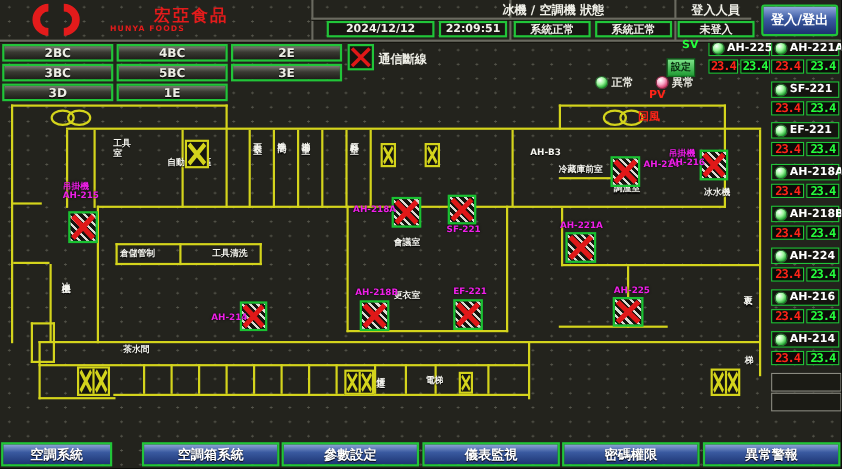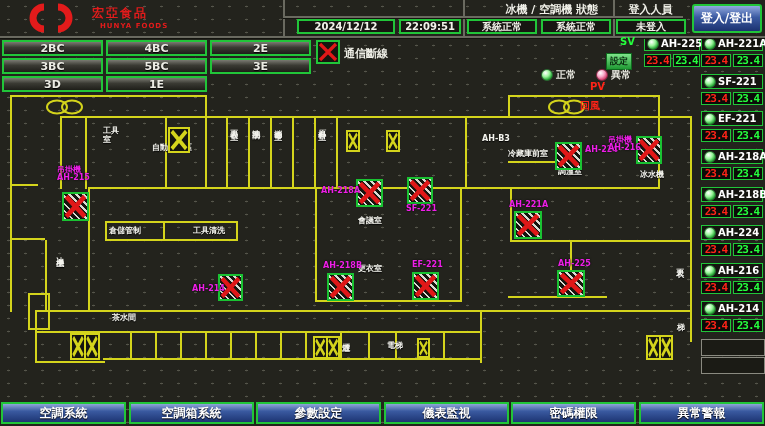--- a/index.html
+++ b/index.html
@@ -13,21 +13,21 @@
   
   .hbar{position:absolute;background:#6a6a60;box-shadow:0 1px 0 #14140f;z-index:6;}
   .hlabel{position:absolute;color:#f0f0e8;font-size:11px;font-weight:bold;text-align:center;z-index:7;white-space:nowrap;}
   .gb{position:absolute;border:2px solid #21c539;background:#171712;color:#f2f2ea;
       font-weight:bold;font-size:10px;display:flex;align-items:center;justify-content:center;
       box-sizing:border-box;z-index:7;white-space:nowrap;}
   .bluebtn{position:absolute;border:2px solid #21c539;border-radius:3px;
       background:linear-gradient(#93aadf 0%,#3b5aa2 45%,#1c3270 100%);
       color:#fff;font-size:12px;font-weight:bold;display:flex;align-items:center;justify-content:center;
       box-sizing:border-box;z-index:7;cursor:pointer;}
-  .logo-cn{position:absolute;color:#e31b1b;font-size:12px;font-weight:bold;letter-spacing:2px;z-index:7;}
+  .logo-cn{position:absolute;color:#e31b1b;font-size:15px;font-weight:bold;letter-spacing:2px;z-index:7;margin-left:48px;}
   .logo-en{position:absolute;color:#e31b1b;font-size:7px;font-weight:bold;letter-spacing:1px;z-index:7;}
   
   .btn3d{position:absolute;background:linear-gradient(#7a7a72 0%,#3a3a33 45%,#1e1e19 100%);
       border:2px solid #21c539;color:#ececе4;color:#ececE4;font-size:11px;font-weight:bold;
       display:flex;align-items:center;justify-content:center;box-sizing:border-box;z-index:6;cursor:pointer;
       text-shadow:0 1px 1px #000;}
   
   .navbtn{position:absolute;background:linear-gradient(#8ea6d8 0%,#3a5aa0 40%,#1d3573 100%);
       border:2px solid #21c539;color:#fff;font-size:12px;font-weight:bold;
       display:flex;align-items:center;justify-content:center;box-sizing:border-box;z-index:6;cursor:pointer;
@@ -85,21 +85,21 @@
 
   <div class="hbar" style="left:283px;top:0;width:2px;height:37px;"></div>
   <div class="hbar" style="left:463px;top:0;width:2px;height:37px;"></div>
   <div class="hbar" style="left:613px;top:0;width:2px;height:37px;"></div>
   <div class="hbar" style="left:283px;top:16px;width:400px;height:2px;"></div>
   <div class="hbar" style="left:0;top:36px;width:765px;height:2px;"></div>
 
   <div class="gb" style="left:297px;top:19px;width:98px;height:15px;">2024/12/12</div>
   <div class="gb" style="left:399px;top:19px;width:62px;height:15px;">22:09:51</div>
 
-  <div class="hlabel" style="left:478px;top:2px;width:120px;text-align:right;">冰機 / 空調機 狀態</div>
+  <div class="hlabel" style="left:443px;top:2px;width:120px;">冰機 / 空調機 狀態</div>
   <div class="gb" style="left:467px;top:19px;width:70px;height:15px;">系統正常</div>
   <div class="gb" style="left:541px;top:19px;width:70px;height:15px;">系統正常</div>
 
   <div class="hlabel" style="left:613px;top:2px;width:75px;">登入人員</div>
   <div class="gb" style="left:616px;top:19px;width:70px;height:15px;">未登入</div>
   <div class="bluebtn" style="left:692px;top:4px;width:70px;height:29px;">登入/登出</div>
 
   <div class="commx" style="left:316px;top:40px;width:24px;height:24px;">
     <svg viewBox="0 0 10 10" preserveAspectRatio="none">
       <path d="M1 1 L9 9 M9 1 L1 9" stroke="#e01818" stroke-width="1.6" fill="none"></path>
@@ -134,21 +134,21 @@
   </div>
 
 <div class="btn3d" style="left: 2px; top: 40px; width: 101px; height: 16px;">2BC</div>
     <div class="btn3d" style="left: 106px; top: 40px; width: 101px; height: 16px;">4BC</div>
     <div class="btn3d" style="left: 210px; top: 40px; width: 101px; height: 16px;">2E</div>
     <div class="btn3d" style="left: 2px; top: 58px; width: 101px; height: 16px;">3BC</div>
     <div class="btn3d" style="left: 106px; top: 58px; width: 101px; height: 16px;">5BC</div>
     <div class="btn3d" style="left: 210px; top: 58px; width: 101px; height: 16px;">3E</div>
     <div class="btn3d" style="left: 2px; top: 76px; width: 101px; height: 16px;">3D</div>
     <div class="btn3d" style="left: 106px; top: 76px; width: 101px; height: 16px;">1E</div>
-    <div class="navbtn" style="left: 1px; top: 402px; width: 125px; height: 22px;">空調系統</div>
+    <div class="navbtn" style="left: 1px; top: 402px; width: 101px; height: 22px;">空調系統</div>
     <div class="navbtn" style="left: 129px; top: 402px; width: 125px; height: 22px;">空調箱系統</div>
     <div class="navbtn" style="left: 256px; top: 402px; width: 125px; height: 22px;">參數設定</div>
     <div class="navbtn" style="left: 384px; top: 402px; width: 125px; height: 22px;">儀表監視</div>
     <div class="navbtn" style="left: 511px; top: 402px; width: 125px; height: 22px;">密碼權限</div>
     <div class="navbtn" style="left: 639px; top: 402px; width: 125px; height: 22px;">異常警報</div>
     <div class="unitbox" style="left: 644px; top: 36px; width: 56px; height: 15px;">
       <span class="led"></span>
       <span>AH-225</span>
     </div>
     <div class="vbox pv" style="left: 644px; top: 54px; width: 27px; height: 13px;">23.4</div>

